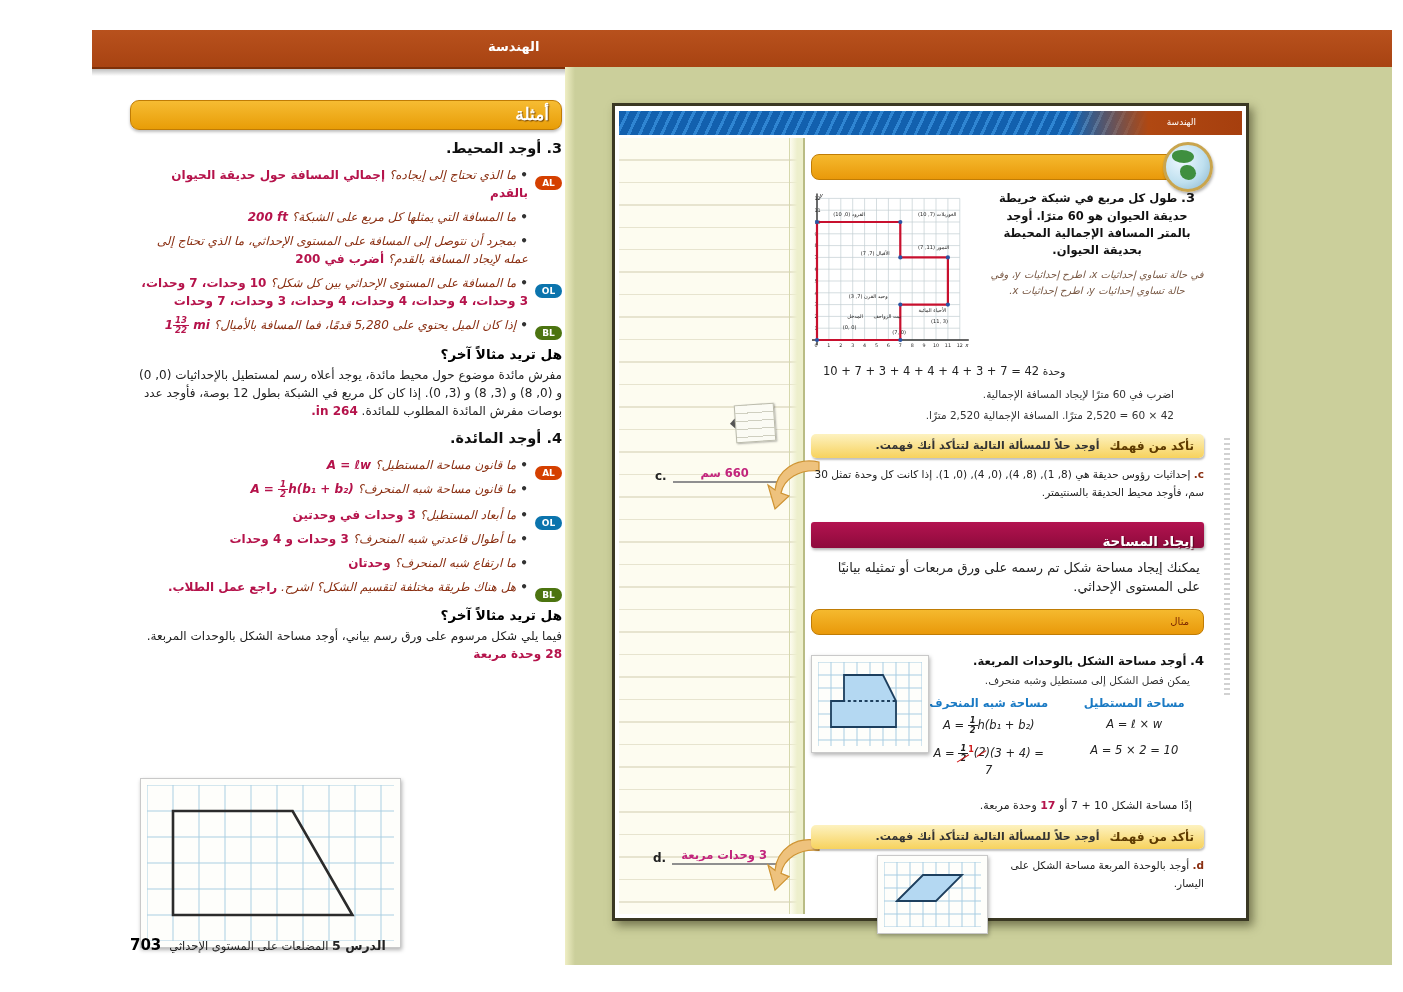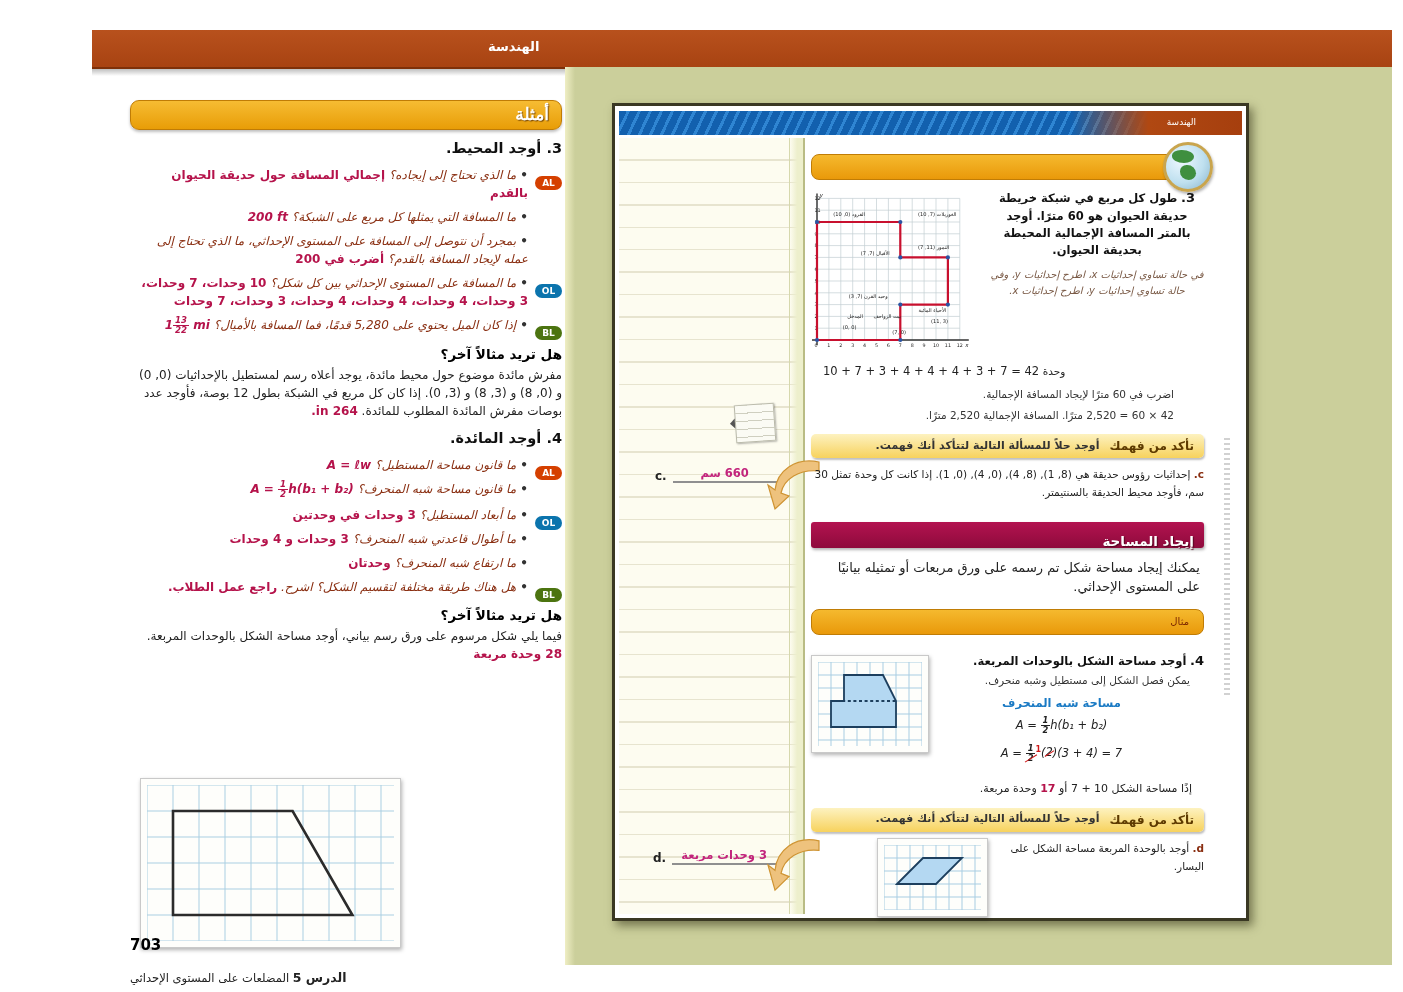--- a/index.html
+++ b/index.html
@@ -46,21 +46,21 @@
   .cancel::after{content:"";position:absolute;left:-2px;right:-2px;top:48%;
                  border-top:1.6px solid #d01818;transform:rotate(-32deg);}
   .red1{color:#d01818;font-size:8px;font-weight:bold;font-style:normal;}
 
   
   .gridpanel{background:#fefefb;border:1px solid #c9c9c9;box-shadow:1px 2px 4px rgba(0,0,0,.3);
              padding:6px;display:inline-block;line-height:0;}
   .figA-wrap{position:absolute;left:140px;top:778px;}
 
   
-  .foot{position:absolute;left:130px;top:936px;display:flex;align-items:baseline;gap:16px;direction:ltr;flex-direction:column;}
+  .foot{position:absolute;left:130px;top:936px;display:flex;align-items:baseline;gap:8px;direction:ltr;}
   .foot .pn{font-size:15px;font-weight:bold;color:#000;}
   .foot .lesson{direction:rtl;font-size:11.5px;color:#222;}
   .foot .lesson b{font-size:12.5px;}
 
   
   .page{position:absolute;left:612px;top:103px;width:631px;height:812px;background:#fff;
         border:3px solid #3a3823;box-shadow:4px 5px 9px rgba(50,50,20,.55);}
   .page-band{position:absolute;left:4px;right:4px;top:5px;height:24px;overflow:hidden;
         background:repeating-linear-gradient(115deg,#1260ae 0 7px,#2f85d2 7px 10px);}
   .page-band .band-or{position:absolute;right:0;top:0;bottom:0;width:170px;
@@ -446,20 +446,25 @@
       <div class="ex4row">
         <div class="ex4text">
           <div>
             <span class="pnum">4.</span>
             <span class="ptext">أوجد مساحة الشكل بالوحدات المربعة.</span>
           </div>
           <div class="ex4sub">يمكن فصل الشكل إلى مستطيل وشبه منحرف.</div>
 
           <div class="fcols">
             <div class="fcol">
+              <div class="fhead">مساحة المستطيل</div>
+              <div class="fline">A = ℓ × w</div>
+              <div class="fline">A = 5 × 2 = 10</div>
+            </div>
+            <div class="fcol">
               <div class="fhead">مساحة شبه المنحرف</div>
               <div class="fline"><span>A = </span><span class="frac"><span class="fn">1</span><span class="fd">2</span></span><span>h(b₁ + b₂)</span></div>
               <div class="fline"><span>A = </span><span class="frac"><span class="fn">1</span><span class="fd cancel">2</span></span><sup class="red1">1</sup><span>(</span><span class="cancel">2</span><span>)(3 + 4) = 7</span></div>
             </div>
           </div>
 
           <div class="concl">
             <span>إذًا مساحة الشكل 10 + 7 أو </span><b class="a">17</b><span> وحدة مربعة.</span>
           </div>
         </div>

